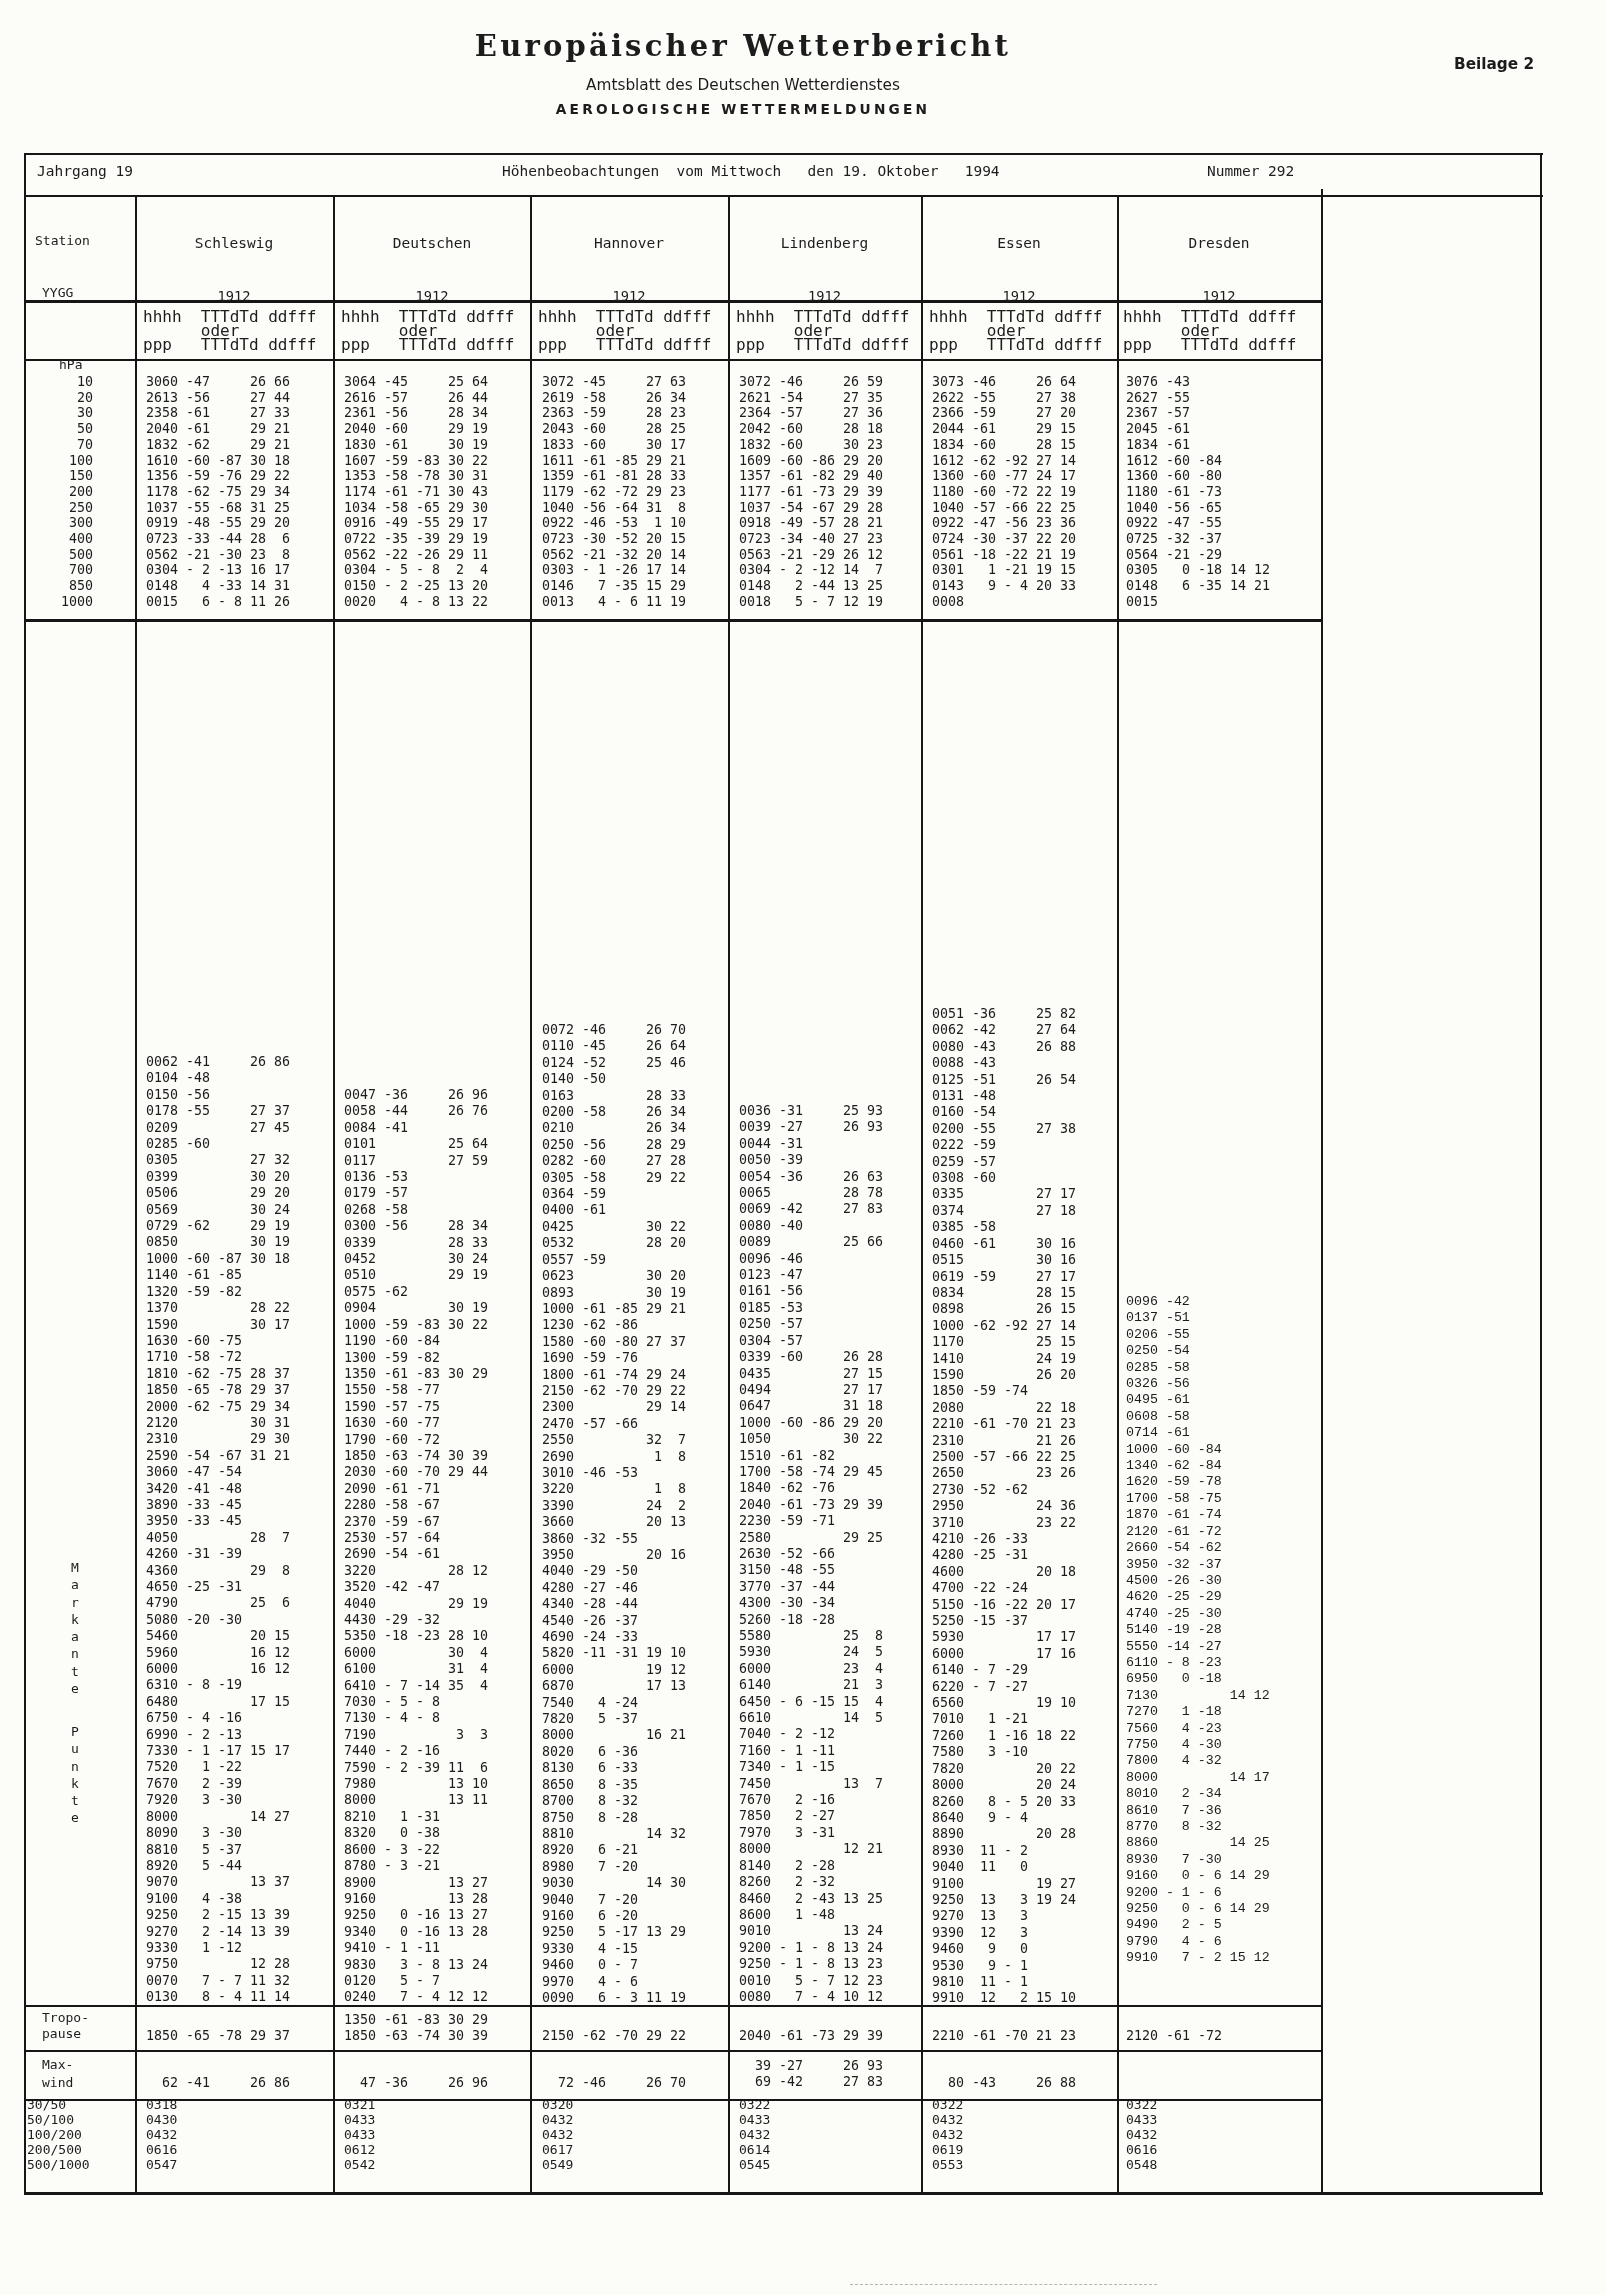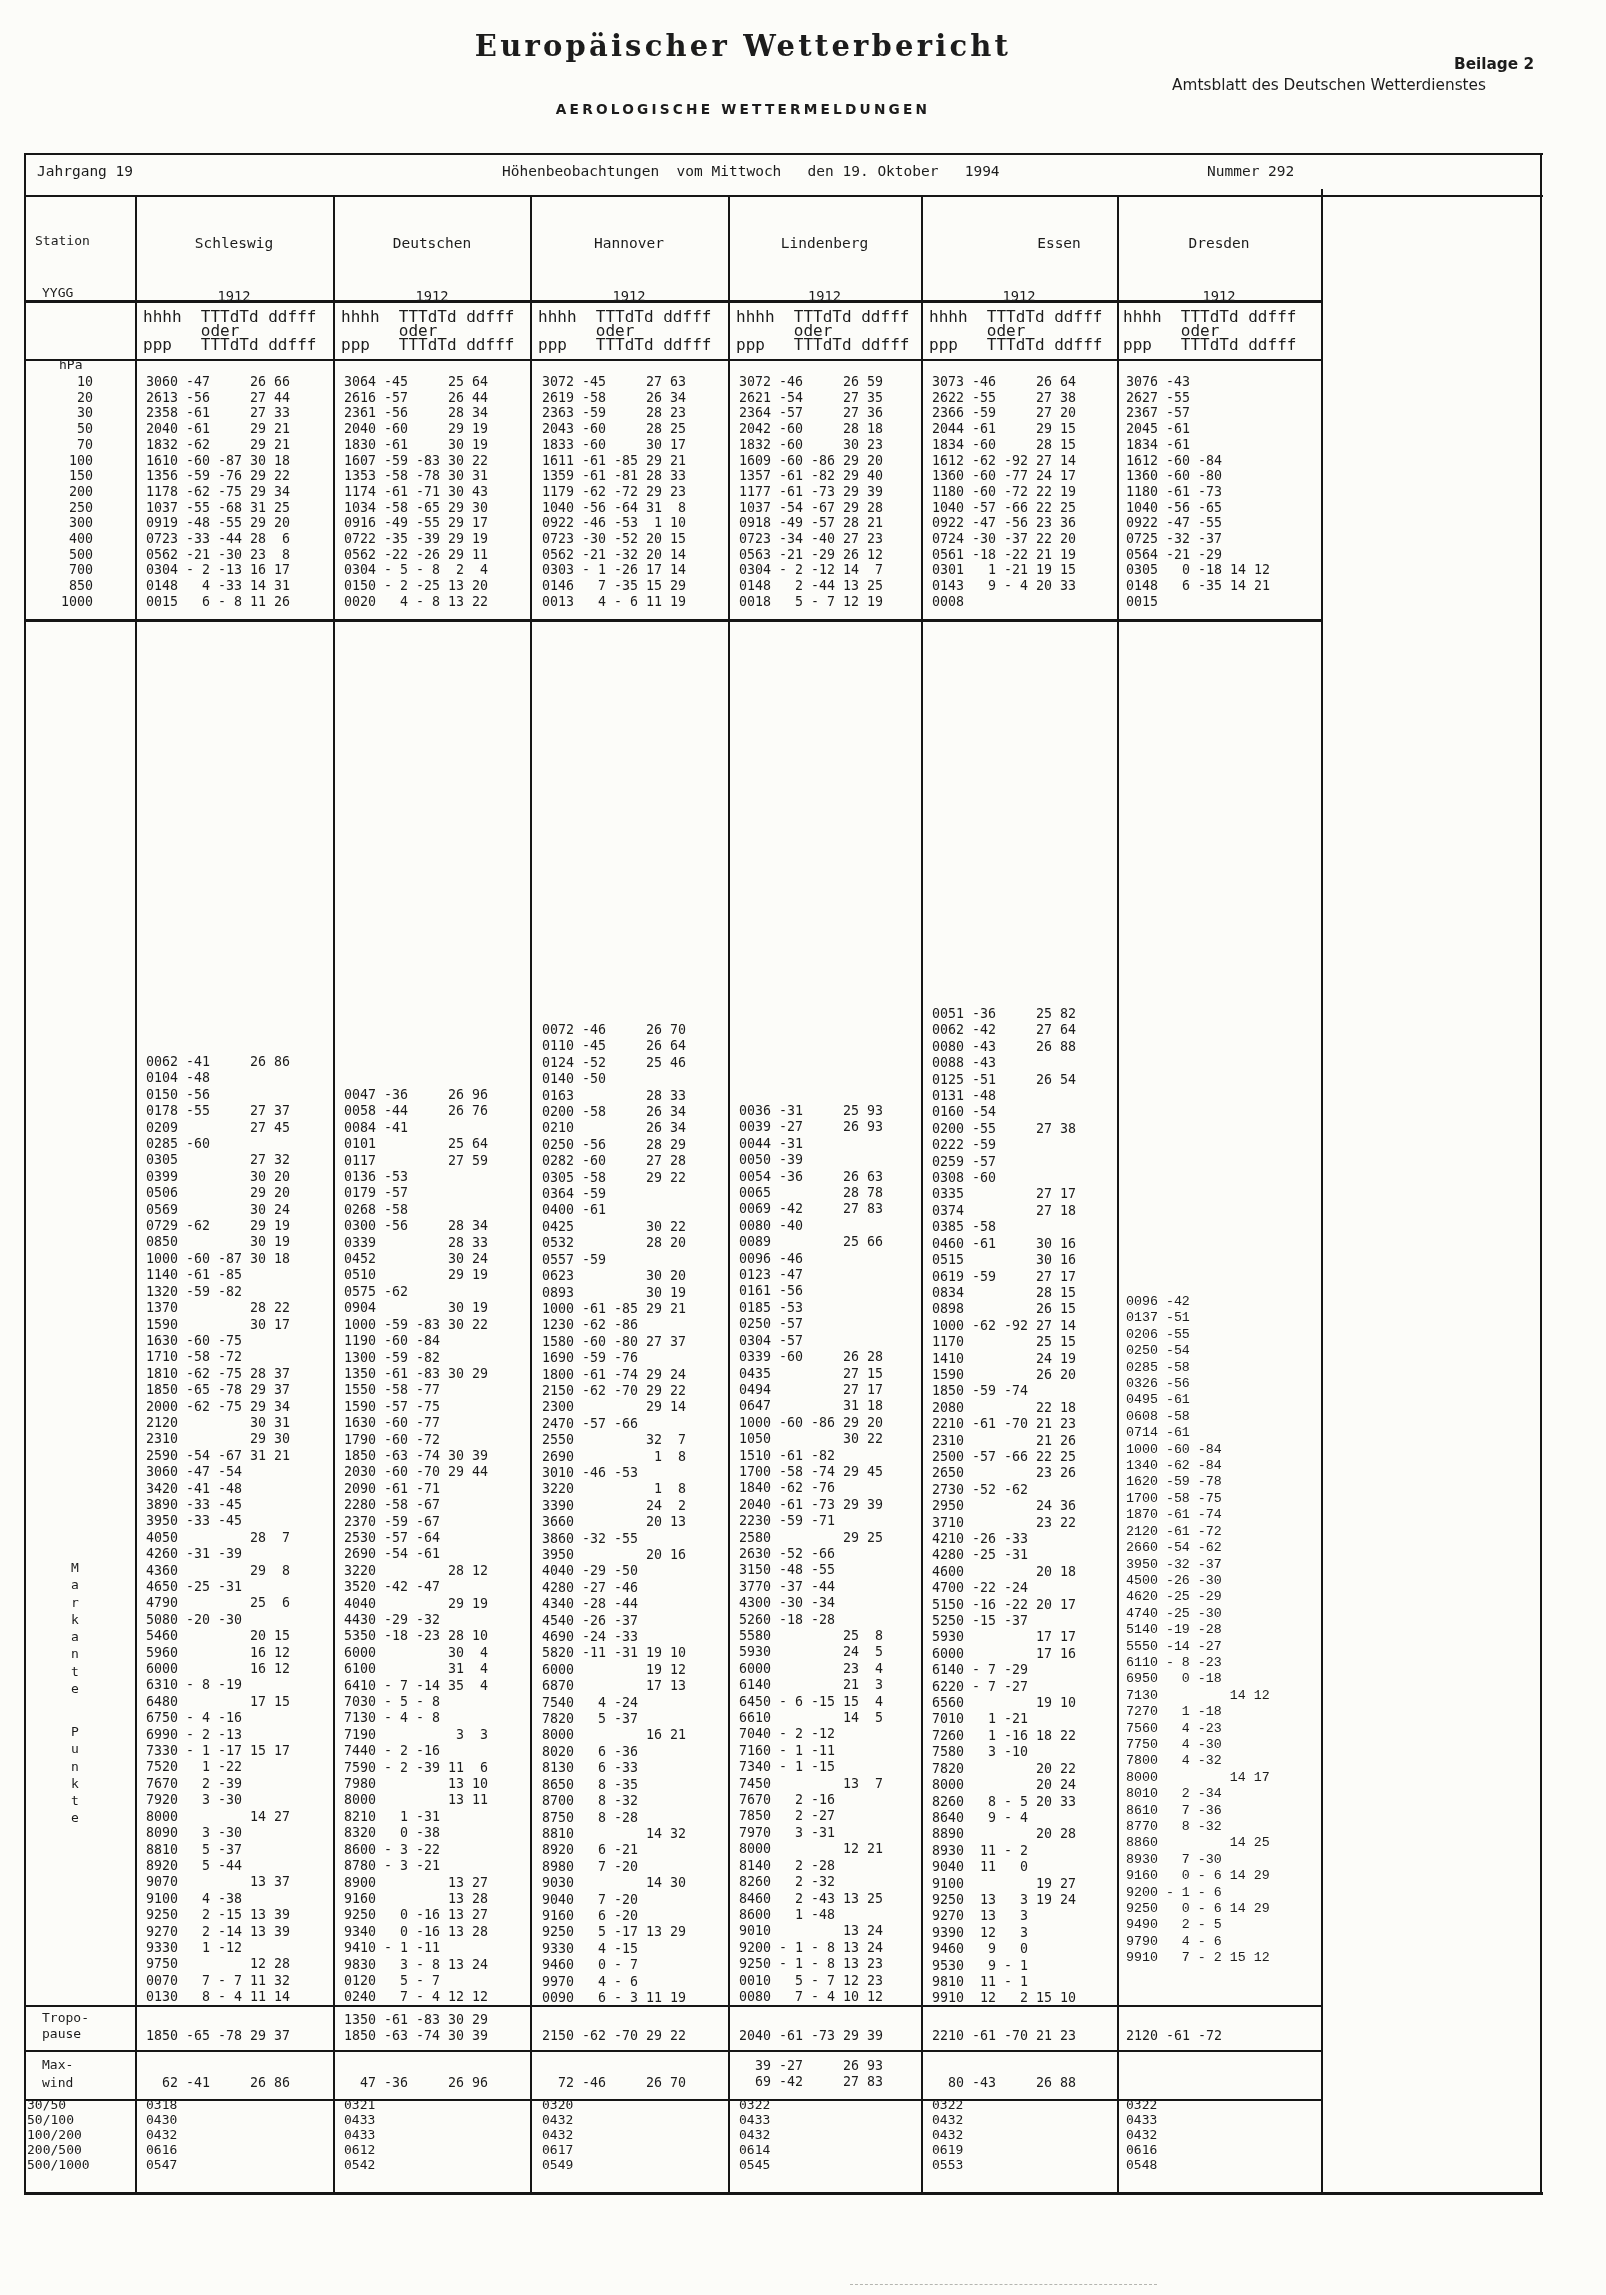--- a/index.html
+++ b/index.html
@@ -26,21 +26,21 @@
   .ratios{font-size:13px;line-height:15px;}
   .ratlbl{font-size:13px;line-height:15px;width:72px;}
   .vert{font-size:13px;line-height:17.3px;text-align:center;width:16px;}
   .centerbox{left:0;width:1486px;text-align:center;}
   .artifact{position:absolute;border-top:1.6px dashed #b5b5b0;}
 </style>
 </head>
 <body>
 
 <div class="abs centerbox title" style="top:29px;">Europäischer Wetterbericht</div>
-<div class="abs centerbox sub1" style="top:76px;text-align:right;">Amtsblatt des Deutschen Wetterdienstes</div>
+<div class="abs centerbox sub1" style="top:76px;">Amtsblatt des Deutschen Wetterdienstes</div>
 <div class="abs centerbox sub2" style="top:101px;">AEROLOGISCHE WETTERMELDUNGEN</div>
 <div class="abs beilage" style="left:1454px;top:55px;">Beilage 2</div>
 
 <div class="abs band" style="left:37px;top:163px;">Jahrgang 19</div>
 <pre class="abs band" style="left:502px;top:163px;">Höhenbeobachtungen  vom Mittwoch   den 19. Oktober   1994</pre>
 <div class="abs band" style="left:1207px;top:163px;">Nummer 292</div>
 
 <div class="hline" style="left:24px;top:153px;width:1519px;height:2.4px;"></div>
 <div class="hline" style="left:24px;top:195px;width:1519px;height:1.6px;"></div>
 <div class="hline" style="left:24px;top:300px;width:1297px;height:3.2px;"></div>
@@ -439,21 +439,21 @@
 0080   7 - 4 10 12</pre>
 <pre class="abs data" style="left:739px;top:2028px;">2040 -61 -73 29 39</pre>
 <pre class="abs data" style="left:739px;top:2058px;">  39 -27     26 93
   69 -42     27 83</pre>
 <pre class="abs ratios" style="left:739px;top:2097px;">0322
 0433
 0432
 0614
 0545</pre>
 
-<div class="abs stname" style="left:921px;top:235px;width:196px;margin-left:40px;">Essen</div>
+<div class="abs stname" style="left:921px;top:235px;width:196px;">Essen</div>
 <div class="abs sttime" style="left:921px;top:288px;width:196px;">1912</div>
 <pre class="abs colhead" style="left:929px;top:310px;">hhhh  TTTdTd ddfff
       oder
 ppp   TTTdTd ddfff</pre>
 <pre class="abs upper" style="left:932px;top:374px;">3073 -46     26 64
 2622 -55     27 38
 2366 -59     27 20
 2044 -61     29 15
 1834 -60     28 15
 1612 -62 -92 27 14

